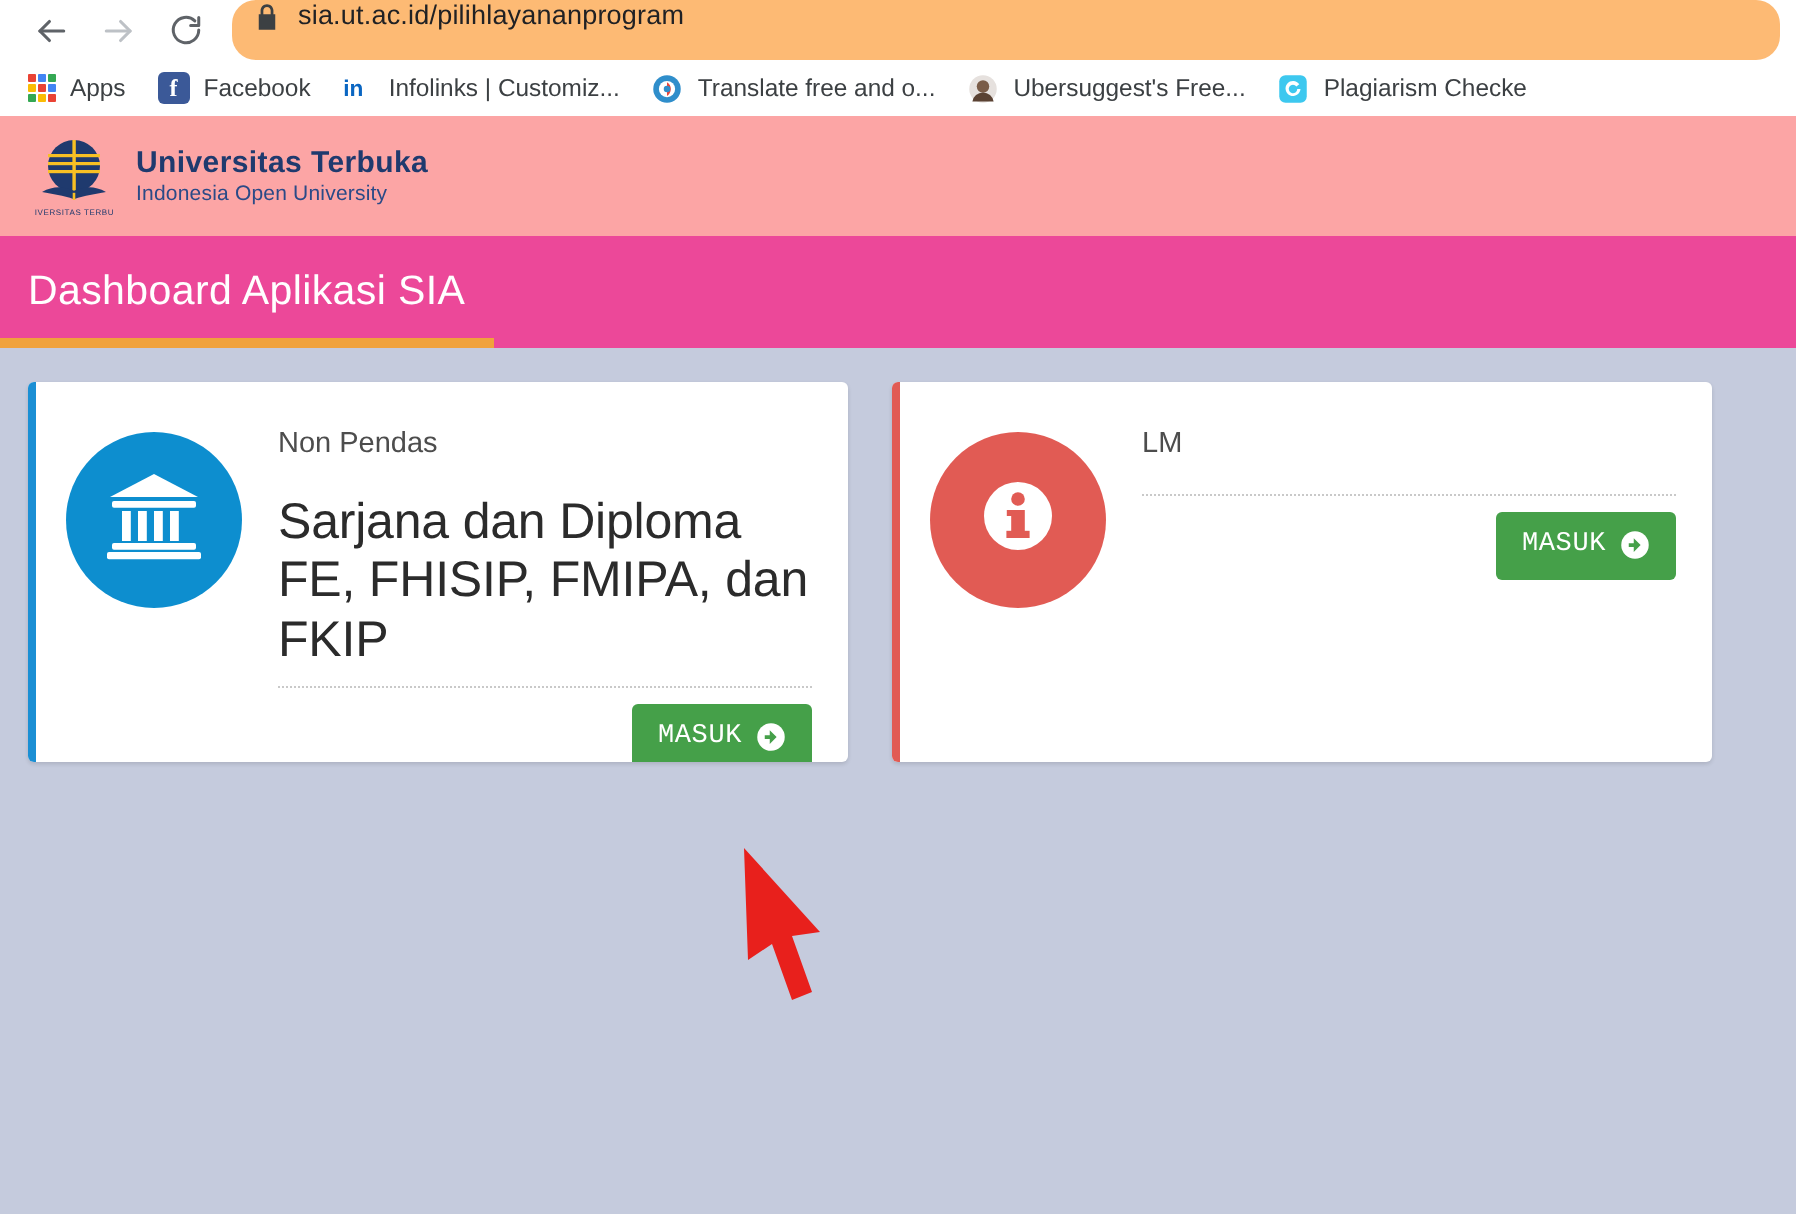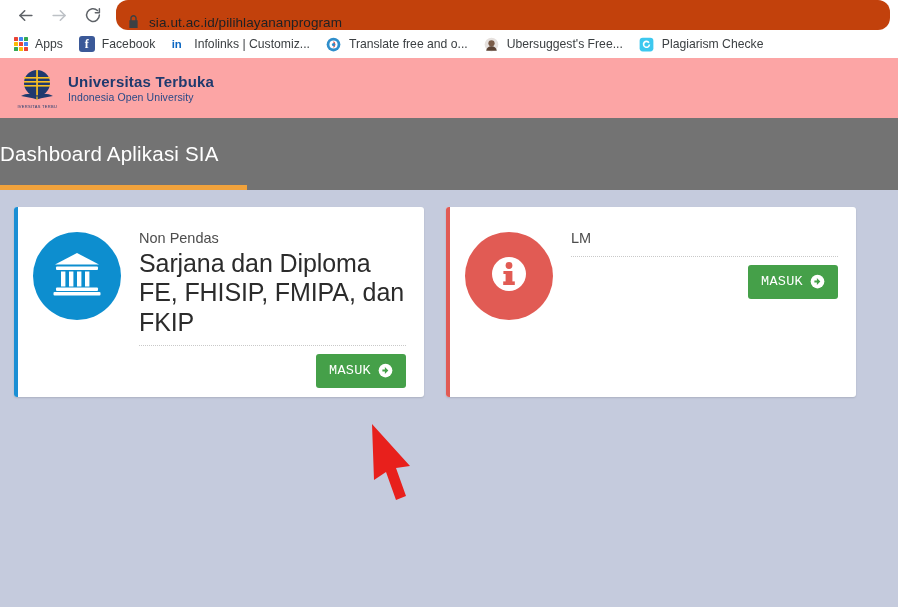--- a/index.html
+++ b/index.html
@@ -17,22 +17,22 @@
     height: 30px; display: flex; align-items: center;
     padding: 0 8px; gap: 0px;
   }
   .nav-btn {
     width: 34px; height: 30px; display: flex;
     align-items: center; justify-content: center;
   }
   .nav-btn svg { display: block; }
 
   .omnibox {
-    flex: 1; height: 24px; background: #c2410c;
-    border-radius: 12px; display: flex; align-items: flex-start;
+    flex: 1; height: 24px; background: #fdba74;
+    border-radius: 12px; display: flex; align-items: flex-end;
     padding: 15px 12px; margin-left: 6px; gap: 10px;
   }
   .omnibox .url {
     font-size: 13.5px; color: #202124;
     letter-spacing: .1px; white-space: nowrap;
   }
   .lock-icon { flex: 0 0 auto; display: flex; align-items: center; }
 
   .bookmarks {
     height: 28px; display: flex; align-items: center;
@@ -71,22 +71,22 @@
   .ut-title {
     font-size: 15px; font-weight: bold; color: #1f3a6e;
     letter-spacing: .2px; line-height: 1.15;
   }
   .ut-sub {
     font-size: 10.5px; color: #2a4a87; letter-spacing: .1px;
     margin-top: 2px; line-height: 1.1;
   }
 
   .dash-bar {
-    height: 72px; background: #737373; position: relative;
-    display: flex; align-items: center; 
+    height: 56px; background: #ec4899; position: relative;
+    display: flex; align-items: center; padding-left: 14px;
   }
   .dash-title {
     color: #ffffff; font-size: 20.5px; letter-spacing: .2px;
   }
   .dash-underline {
     position: absolute; left: 0; bottom: 0;
     width: 247px; height: 5px; background: #f0a23c;
   }
 
   .cards {
@@ -113,21 +113,21 @@
   .circ {
     width: 88px; height: 88px; border-radius: 50%;
     display: flex; align-items: center; justify-content: center;
   }
   .circ-blue { background: #0d8ecf; }
   .circ-red  { background: #e15b54; }
 
   .card-body { flex: 1; padding-top: 4px; min-width: 0; }
   .card-eyebrow {
     font-size: 14.5px; color: #4d4d4d; line-height: 1.35;
-    margin-bottom: 0;
+    margin-bottom: 14px;
   }
   .card-heading {
     font-size: 25px; color: #2b2b2b; line-height: 1.19;
     letter-spacing: -.1px; word-wrap: break-word;
   }
   .card-divider {
     border-top: 1px dotted #c9c9c9; margin-top: 7px; margin-bottom: 8px;
   }
   .card-actions { display: flex; justify-content: flex-end; }
 

